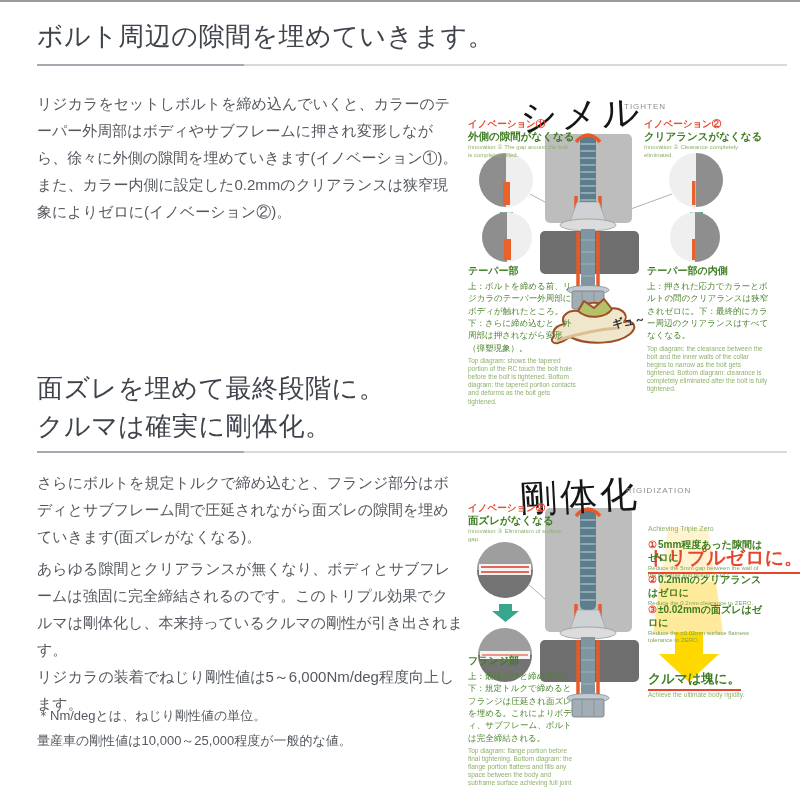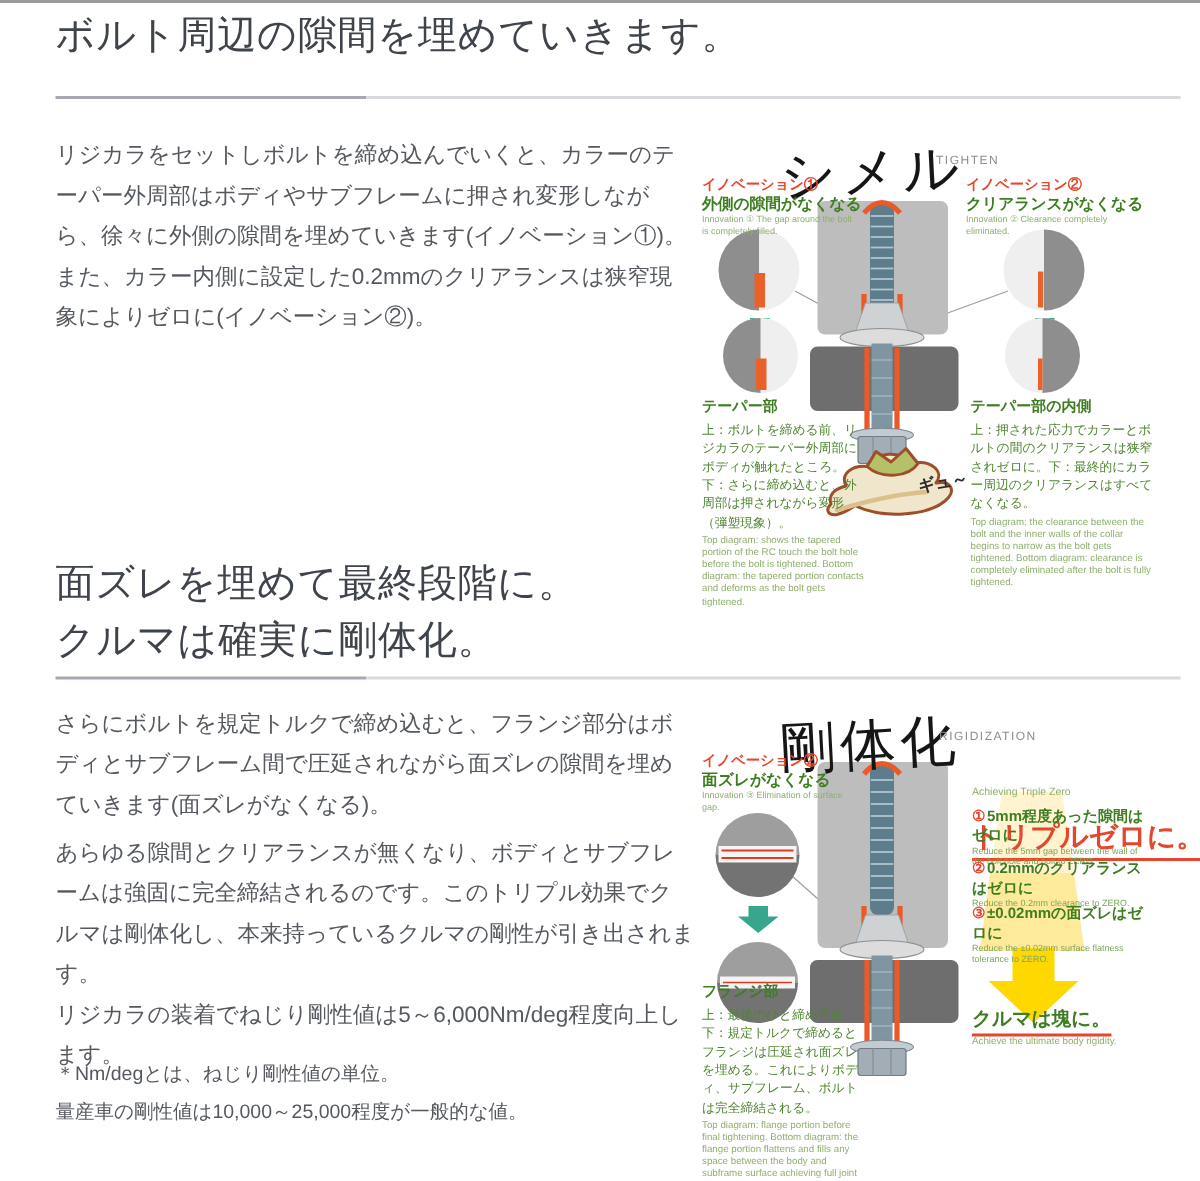--- a/index.html
+++ b/index.html
@@ -32,21 +32,21 @@
   .tz-jp{font-size:10px;font-weight:bold;color:#3e7d21;line-height:1.25;}
   .tz-num{color:#e5472d;margin-right:1px;}
   .tz-en{font-size:6px;color:#7da55c;line-height:1.2;margin-top:1px;}
   .result{font-size:13px;font-weight:bold;color:#3e7d21;border-bottom:2px solid #e5472d;padding-bottom:1px;white-space:nowrap;text-align:center;}
   .result-en{font-size:6.5px;color:#8fb06e;white-space:nowrap;}
   .sfx{font-size:11px;font-weight:bold;color:#2b2b2b;transform:rotate(-10deg);white-space:nowrap;}
 </style>
 </head>
 <body>
 
-<div class="abs h1" style="top:3px">ボルト周辺の隙間を埋めていきます。</div>
+<div class="abs h1" style="top:16px">ボルト周辺の隙間を埋めていきます。</div>
 <div class="abs divider" style="top:62px"></div>
 <div class="abs para" style="top:88px">リジカラをセットしボルトを締め込んでいくと、カラーのテーパー外周部はボディやサブフレームに押され変形しながら、徐々に外側の隙間を埋めていきます(イノベーション①)。また、カラー内側に設定した0.2mmのクリアランスは狭窄現象によりゼロに(イノベーション②)。</div>
 
 <div class="abs diagram" style="left:462px;top:88px;height:292px">
   <svg class="abs" style="left:0;top:0" width="335" height="292" viewBox="0 0 335 292">
     <line x1="68" y1="104" x2="118" y2="131" stroke="#9c9c9c" stroke-width="0.8"></line>
     <line x1="210" y1="104" x2="136" y2="131" stroke="#9c9c9c" stroke-width="0.8"></line>
     <rect x="83" y="44" width="87" height="89" rx="5" fill="#bdbdbd"></rect>
     <rect x="78" y="141" width="99" height="43" rx="5" fill="#6e6e6e"></rect>
     <line x1="114" y1="106" x2="114" y2="131" stroke="#e85a28" stroke-width="3.5"></line>

